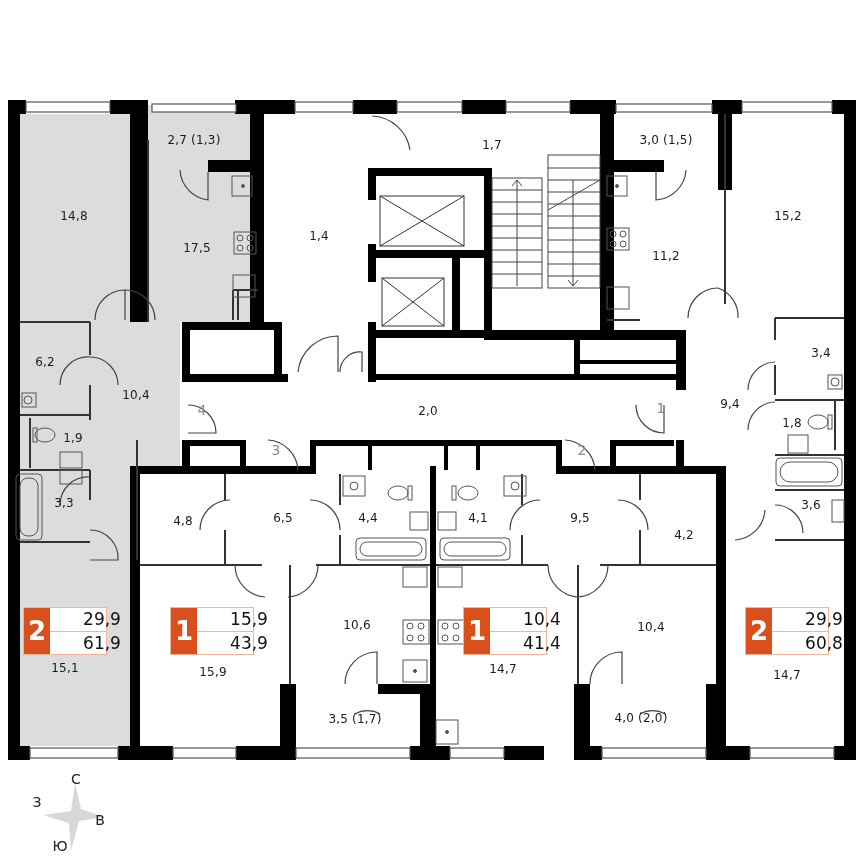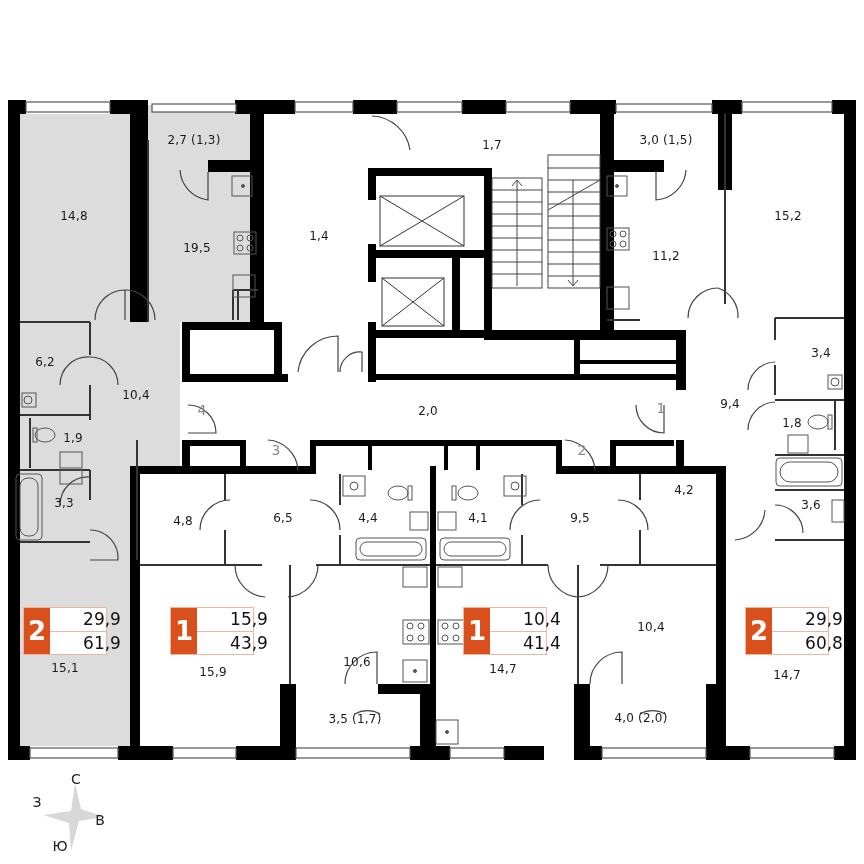--- a/index.html
+++ b/index.html
@@ -273,21 +273,21 @@
         <circle cx="456" cy="638" r="3"></circle>
       <rect x="403" y="660" width="24" height="22"></rect>
         <circle cx="415" cy="671" r="1.5" fill="#555"></circle>
       <rect x="436" y="720" width="22" height="24"></rect>
         <circle cx="447" cy="732" r="1.5" fill="#555"></circle>
     </g>
   </svg>
 
   <span class="lbl" style="left:74px;top:216px;">14,8</span>
   <span class="lbl" style="left:194px;top:140px;">2,7 (1,3)</span>
-  <span class="lbl" style="left:197px;top:248px;">19,5</span>
+  <span class="lbl" style="left:197px;top:248px;">17,5</span>
   <span class="lbl" style="left:45px;top:362px;">6,2</span>
   <span class="lbl" style="left:136px;top:395px;">10,4</span>
   <span class="lbl" style="left:73px;top:438px;">1,9</span>
   <span class="lbl" style="left:64px;top:503px;">3,3</span>
   <span class="lbl" style="left:65px;top:668px;">15,1</span>
 
   <span class="lbl" style="left:319px;top:236px;">1,4</span>
   <span class="lbl" style="left:492px;top:145px;">1,7</span>
   <span class="lbl" style="left:428px;top:411px;">2,0</span>
 
@@ -296,27 +296,27 @@
   <span class="lbl" style="left:788px;top:216px;">15,2</span>
   <span class="lbl" style="left:821px;top:353px;">3,4</span>
   <span class="lbl" style="left:730px;top:404px;">9,4</span>
   <span class="lbl" style="left:792px;top:423px;">1,8</span>
   <span class="lbl" style="left:811px;top:505px;">3,6</span>
   <span class="lbl" style="left:787px;top:675px;">14,7</span>
 
   <span class="lbl" style="left:183px;top:521px;">4,8</span>
   <span class="lbl" style="left:283px;top:518px;">6,5</span>
   <span class="lbl" style="left:368px;top:518px;">4,4</span>
-  <span class="lbl" style="left:357px;top:662px;">10,6</span>
+  <span class="lbl" style="left:357px;top:625px;">10,6</span>
   <span class="lbl" style="left:355px;top:719px;text-align:center;">3,5 (1,7)</span>
   <span class="lbl" style="left:213px;top:672px;">15,9</span>
 
   <span class="lbl" style="left:478px;top:518px;">4,1</span>
   <span class="lbl" style="left:580px;top:518px;">9,5</span>
-  <span class="lbl" style="left:684px;top:490px;">4,2</span>
+  <span class="lbl" style="left:684px;top:535px;">4,2</span>
   <span class="lbl" style="left:503px;top:669px;">14,7</span>
   <span class="lbl" style="left:651px;top:627px;">10,4</span>
   <span class="lbl" style="left:641px;top:718px;">4,0 (2,0)</span>
 
   <span class="num" style="left:661px;top:408px;">1</span>
   <span class="num" style="left:582px;top:450px;">2</span>
   <span class="num" style="left:276px;top:450px;">3</span>
   <span class="num" style="left:202px;top:410px;">4</span>
 
   <div class="badge" style="left:23px;top:607px;">

